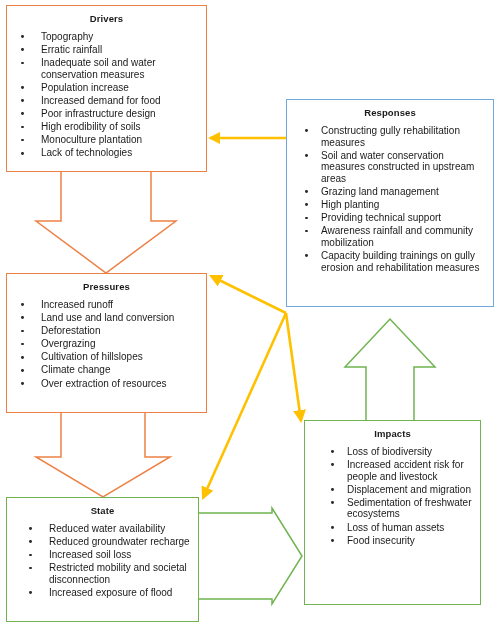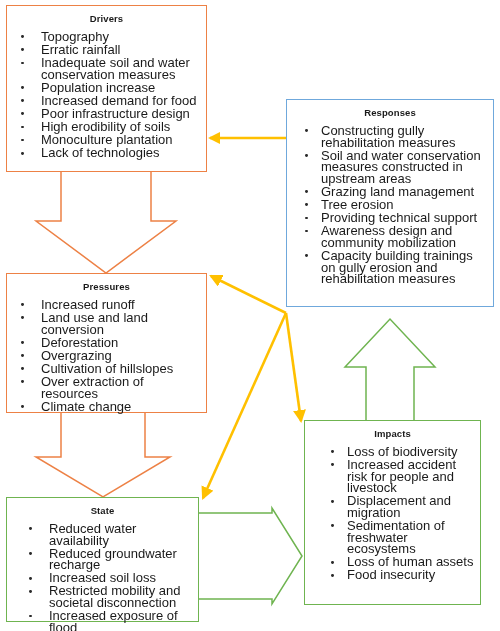--- a/index.html
+++ b/index.html
@@ -13,21 +13,21 @@
   .arrows{position:absolute;left:0;top:0;width:500px;height:631px;pointer-events:none;}
   .box{position:absolute;box-sizing:border-box;background:transparent;}
   .box .title{
     text-align:center;font-weight:bold;font-size:9.5px;
     margin:0;padding-top:7px;letter-spacing:.1px;
   }
   .box ul{
     list-style:none;margin:0;padding:7px 6px 0 10px;
   }
   .box li{
-    position:relative;font-size:13px;line-height:11.6px;
+    position:relative;font-size:10px;line-height:11.6px;
     padding-left:24px;margin-bottom:1.5px;
   }
   .box li:before{
     content:"";position:absolute;left:4px;top:4.4px;
     width:2.8px;height:2.8px;border-radius:50%;background:#2b2b2b;
   }
   #drivers-box{left:6px;top:5px;width:201px;height:167px;border:1.6px solid #ED8145;}
   #pressures-box{left:6px;top:273px;width:201px;height:140px;border:1.6px solid #ED8145;}
   #state-box{left:6px;top:497px;width:193px;height:125px;border:1.6px solid #6FB450;}
   #impacts-box{left:304px;top:420px;width:177px;height:185px;border:1.6px solid #6FB450;}
@@ -82,22 +82,22 @@
   </div>
 
   <div class="box" id="pressures-box">
     <div class="title">Pressures</div>
     <ul>
       <li>Increased runoff</li>
       <li>Land use and land conversion</li>
       <li>Deforestation</li>
       <li>Overgrazing</li>
       <li>Cultivation of hillslopes</li>
+      <li>Climate change</li>
       <li>Over extraction of resources</li>
-      <li>Climate change</li>
     </ul>
   </div>
 
   <div class="box" id="state-box">
     <div class="title">State</div>
     <ul>
       <li>Reduced water availability</li>
       <li>Reduced groundwater recharge</li>
       <li>Increased soil loss</li>
       <li>Restricted mobility and societal disconnection</li>
@@ -116,20 +116,20 @@
       <li>Food insecurity</li>
     </ul>
   </div>
 
   <div class="box" id="responses-box">
     <div class="title">Responses</div>
     <ul>
       <li>Constructing gully rehabilitation measures</li>
       <li>Soil and water conservation measures constructed in upstream areas</li>
       <li>Grazing land management</li>
-      <li>Tree erosion</li>
+      <li>High planting</li>
       <li>Providing technical support</li>
-      <li>Awareness design and community mobilization</li>
+      <li>Awareness rainfall and community mobilization</li>
       <li>Capacity building trainings on gully erosion and rehabilitation measures</li>
     </ul>
   </div>
 
 </div>
 
 </body></html>

